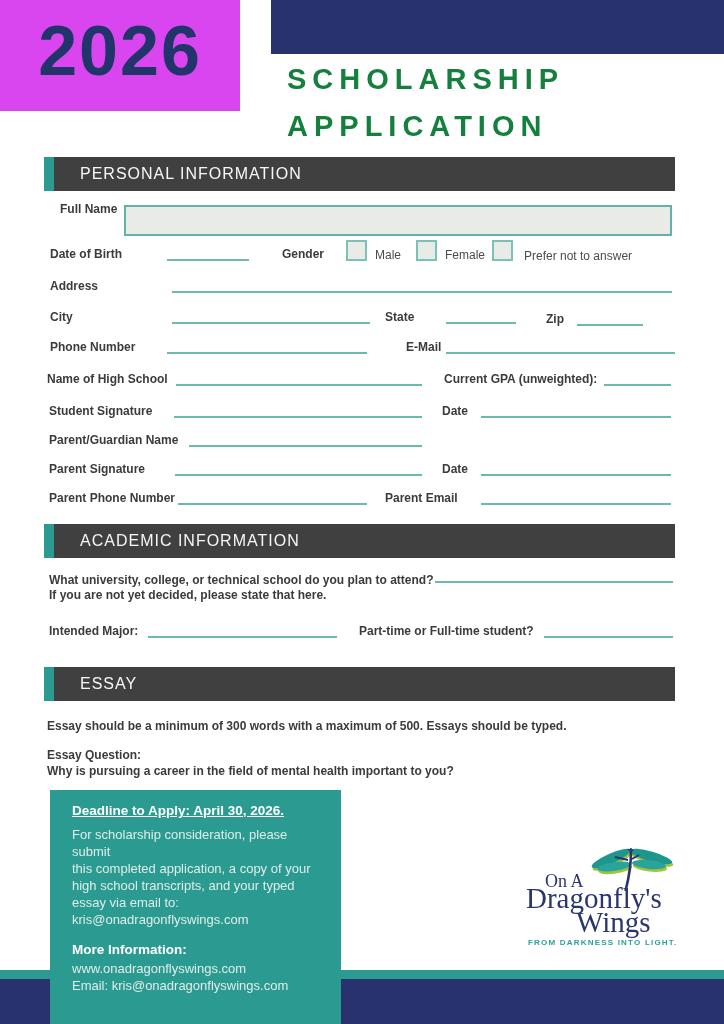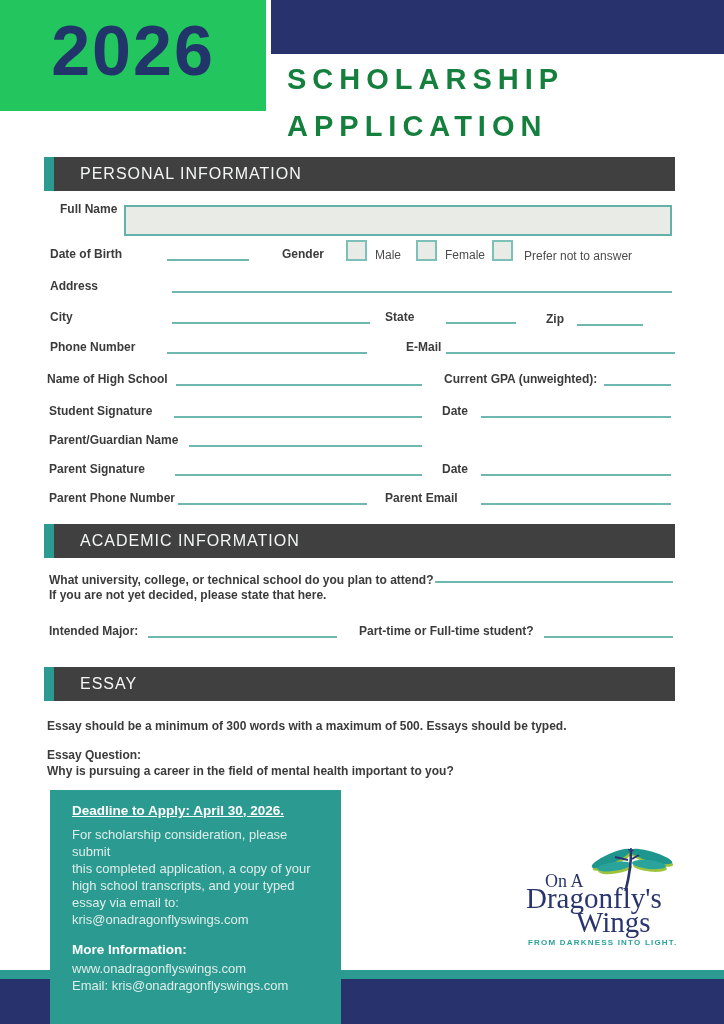--- a/index.html
+++ b/index.html
@@ -2,21 +2,21 @@
 <html><head>
 <meta charset="utf-8">
 <style>
   html,body{margin:0;padding:0;background:#ffffff;}
   .page{
     position:relative;width:724px;height:1024px;overflow:hidden;
     background:#ffffff;font-family:"Liberation Sans",sans-serif;
   }
   .abs{position:absolute;}
   
-  .teal-block{left:0;top:0;width:266px;height:111px;background:#22c55e;display:flex;align-items:center;justify-content:center;}
+  .teal-block{left:0;top:0;width:240px;height:111px;background:#d946ef;display:flex;align-items:center;justify-content:center;}
   .year{font-size:70px;font-weight:bold;color:#21356B;letter-spacing:2px;margin-top:-10px;}
   .navy-topbar{left:271px;top:0;width:453px;height:54px;background:#28336E;}
   .headline{left:287px;top:56px;color:#15803d;font-weight:bold;font-size:29px;letter-spacing:6px;line-height:47px;white-space:nowrap;}
   
   .section-bar{left:44px;width:631px;height:34px;background:#404040;border-left:10px solid #2B9B91;
     box-sizing:border-box;display:flex;align-items:center;padding-left:26px;
     color:#F5F7F6;font-size:16px;letter-spacing:1px;font-weight:400;}
   
   .lbl{font-size:12px;font-weight:bold;color:#3B3B3B;white-space:nowrap;}
   .lbl2{font-size:12px;font-weight:400;color:#4C4C4C;white-space:nowrap;}

